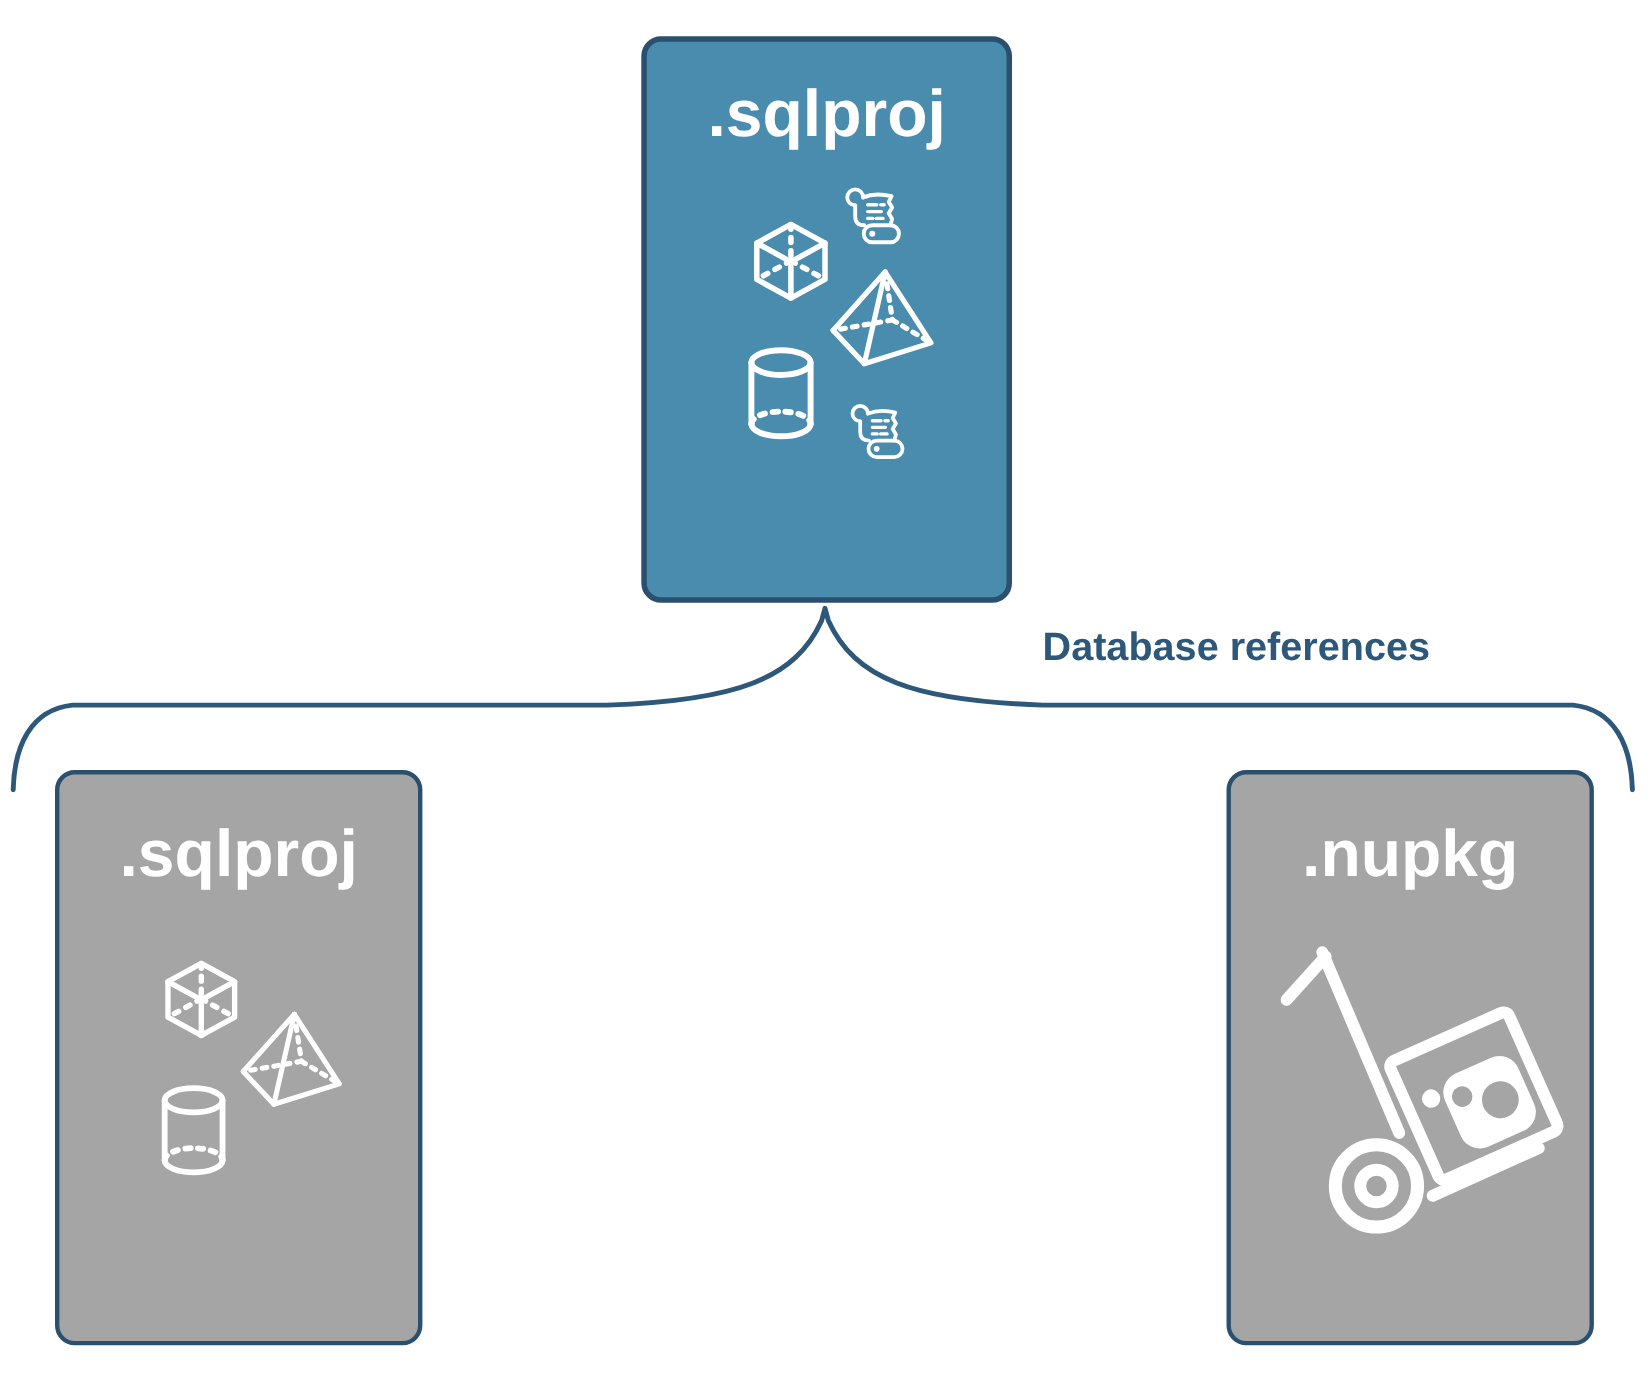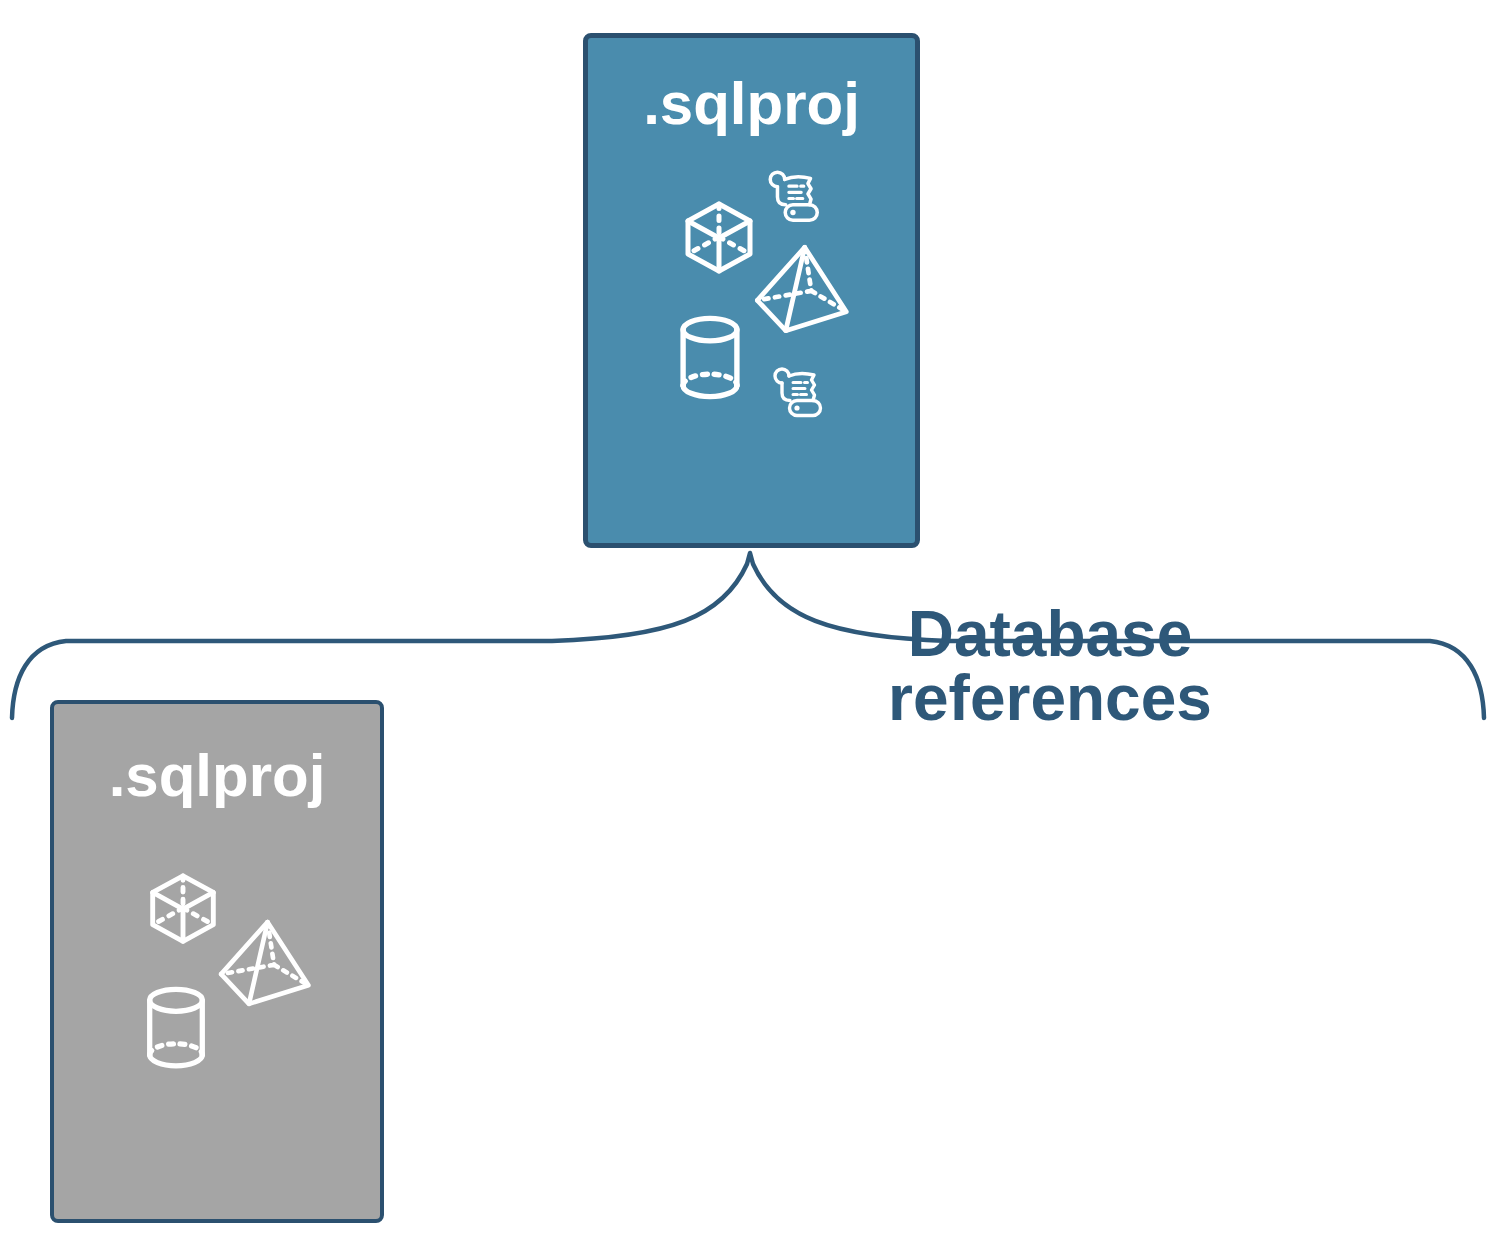--- a/index.html
+++ b/index.html
@@ -11,21 +11,21 @@
   html,body{margin:0;padding:0;background:#ffffff;}
   .canvas{
     position:relative;
     width:1500px;height:1250px;
     background:#ffffff;
     overflow:hidden;
     font-family:"Liberation Sans", sans-serif;
   }
   .card{
     position:absolute;
-    border-radius:8px;
+    border-radius:18px;
     box-sizing:border-box;
   }
   .root-card{
     left:583px;top:33px;width:337px;height:515px;
     background:var(--teal);
     border:5px solid var(--navy);
   }
   .child-card{
     width:334px;height:523px;top:700px;
     background:var(--gray);
@@ -44,24 +44,24 @@
     padding-top:36px;
   }
   .child-card .card-title{padding-top:42px;}
   .icon{position:absolute;}
   .connector-svg{
     position:absolute;left:0;top:0;width:1500px;height:1250px;
     pointer-events:none;
   }
   .connector-label{
     position:absolute;
-    left:800px;top:602px;width:500px;
-    text-align:center;
+    left:800px;top:570px;width:500px;
+    text-align:right;
     font-weight:700;
-    font-size:64px;
+    font-size:36px;
     line-height:1;
     color:var(--line);
   }
 </style>
 </head>
 <body>
 
 <div class="canvas">
 
   <svg class="connector-svg" viewBox="0 0 1500 1250" width="1500" height="1250">
@@ -146,14 +146,34 @@
       <g fill="none" stroke="#fff" stroke-width="5.5" stroke-linecap="round">
         <ellipse cx="36" cy="17" rx="27.5" ry="11.5"></ellipse>
         <path d="M8.5 17 V74 M63.5 17 V74"></path>
         <path d="M8.5 74 A27.5 11.5 0 0 0 63.5 74"></path>
         <path d="M8.5 74 A27.5 11.5 0 0 1 63.5 74" stroke-dasharray="5 7"></path>
       </g>
     </svg>
   </div>
 
 
+  <div class="card child-card child-3">
+    <div class="card-title">.nupkg</div>
+
+    <svg class="icon" style="left:30px;top:140px" width="305" height="305" viewBox="0 0 310 310">
+      <g fill="none" stroke="#fff" stroke-width="11" stroke-linecap="round" stroke-linejoin="round">
+        <path d="M21 66 L57 26"></path>
+        <path d="M54 22 L125 189"></path>
+        <path d="M156 247 L254 203"></path>
+        <circle cx="104" cy="238" r="38" stroke-width="12"></circle>
+        <circle cx="104" cy="238" r="15" stroke-width="11"></circle>
+        <g transform="rotate(-24 194 155)">
+          <rect x="134" y="95" width="120" height="120" rx="6"></rect>
+          <rect x="168" y="129" width="74" height="74" rx="19" fill="#fff" stroke="none"></rect>
+          <circle cx="215" cy="168" r="17" fill="#A5A5A5" stroke="none"></circle>
+          <circle cx="184" cy="151" r="9.5" fill="#A5A5A5" stroke="none"></circle>
+          <circle cx="157" cy="141" r="8.5" fill="#fff" stroke="none"></circle>
+        </g>
+      </g>
+    </svg>
+  </div>
 
 </div>
 
 </body></html>

